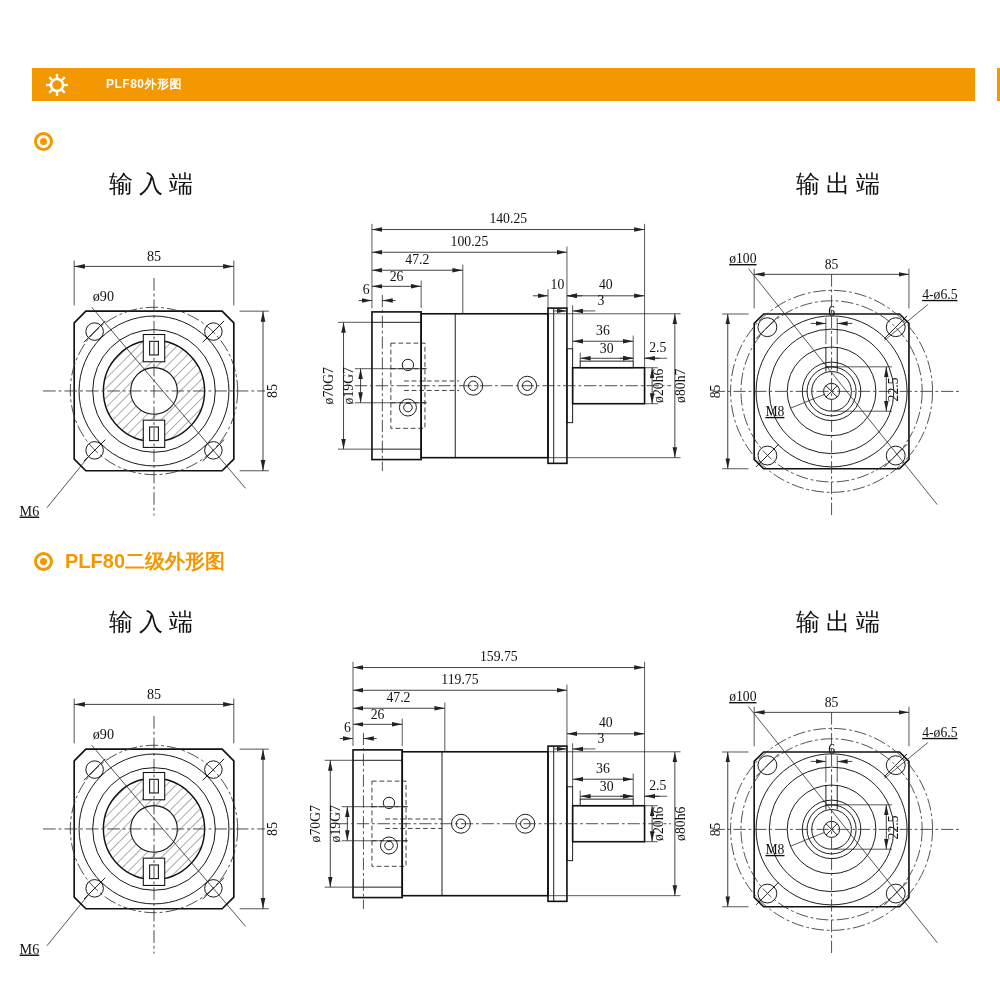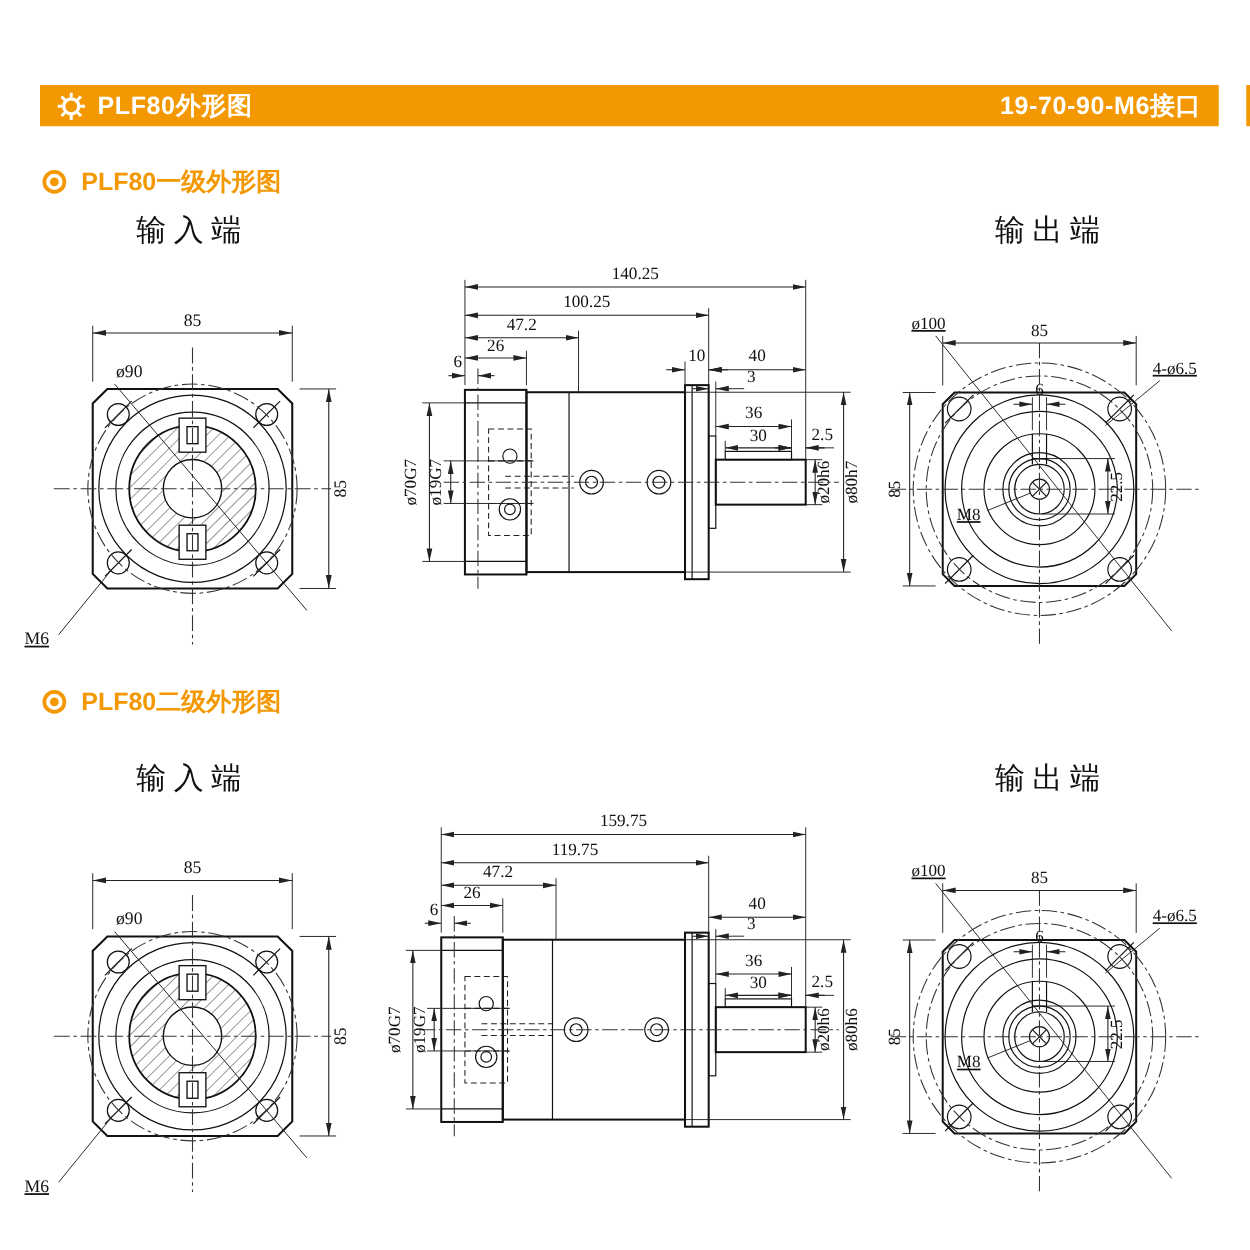--- a/index.html
+++ b/index.html
@@ -1,20 +1,20 @@
 <!DOCTYPE html>
 <html><head>
 <meta charset="utf-8">
 <style>
   html,body{margin:0;padding:0;background:#fff;width:1000px;font-family:"Liberation Sans",sans-serif;}
   .page{position:relative;width:1000px;height:1000px;overflow:hidden;background:#fff;}
   
   .hbar{position:absolute;left:32px;top:68px;width:943px;height:33px;background:#F39800;
         display:flex;align-items:center;justify-content:space-between;padding:0 14px;box-sizing:border-box;}
-  .hbar .ht{color:#fff;font-size:20px;font-weight:bold;letter-spacing:.5px;}
+  .hbar .ht{color:#fff;font-size:12px;font-weight:bold;letter-spacing:.5px;margin-left:28px;}
   .hsliver{position:absolute;right:0;top:68px;width:3px;height:33px;background:#F39800;}
   .gear{margin-right:10px;display:inline-block;}
   
   .stitle{position:absolute;left:34px;display:flex;align-items:center;color:#F39800;font-size:20px;font-weight:bold;}
   .bullet{width:13px;height:13px;border:3px solid #F39800;border-radius:50%;margin-right:12px;
           display:inline-flex;align-items:center;justify-content:center;}
   .bullet i{width:7px;height:7px;background:#F39800;border-radius:50%;}
   
   .row{position:absolute;left:8px;width:984px;display:flex;justify-content:space-between;align-items:flex-start;}
   .col{display:flex;flex-direction:column;align-items:center;}
@@ -60,29 +60,27 @@
         <line x1="0" y1="11" x2="4" y2="11"></line>
             <line x1="18" y1="11" x2="22" y2="11"></line>
         <line x1="3.2" y1="3.2" x2="6" y2="6"></line>
             <line x1="16" y1="16" x2="18.8" y2="18.8"></line>
         <line x1="18.8" y1="3.2" x2="16" y2="6"></line>
             <line x1="6" y1="16" x2="3.2" y2="18.8"></line>
       </g>
     </svg>
     <span class="ht">PLF80外形图</span>
   </span>
-  <span class="ht">19-70-90-M6接口</span>
 </div>
 <div class="hsliver"></div>
 
 <div class="stitle" style="top:132px">
   <span class="bullet">
         <i></i>
       </span>
-  <span>PLF80一级外形图</span>
 </div>
 
 <div class="row" style="top:168px">
 
   <div class="col">
     <div class="vlabel">输入端</div>
     <svg width="292" height="331" viewBox="0 0 300 340">
       <path class="obj" d="M80,108 H220 L232,120 V260 L220,272 H80 L68,260 V120 Z"></path>
       <circle class="ob2" cx="150" cy="190" r="77"></circle>
       <circle class="ob2" cx="150" cy="190" r="63"></circle>

